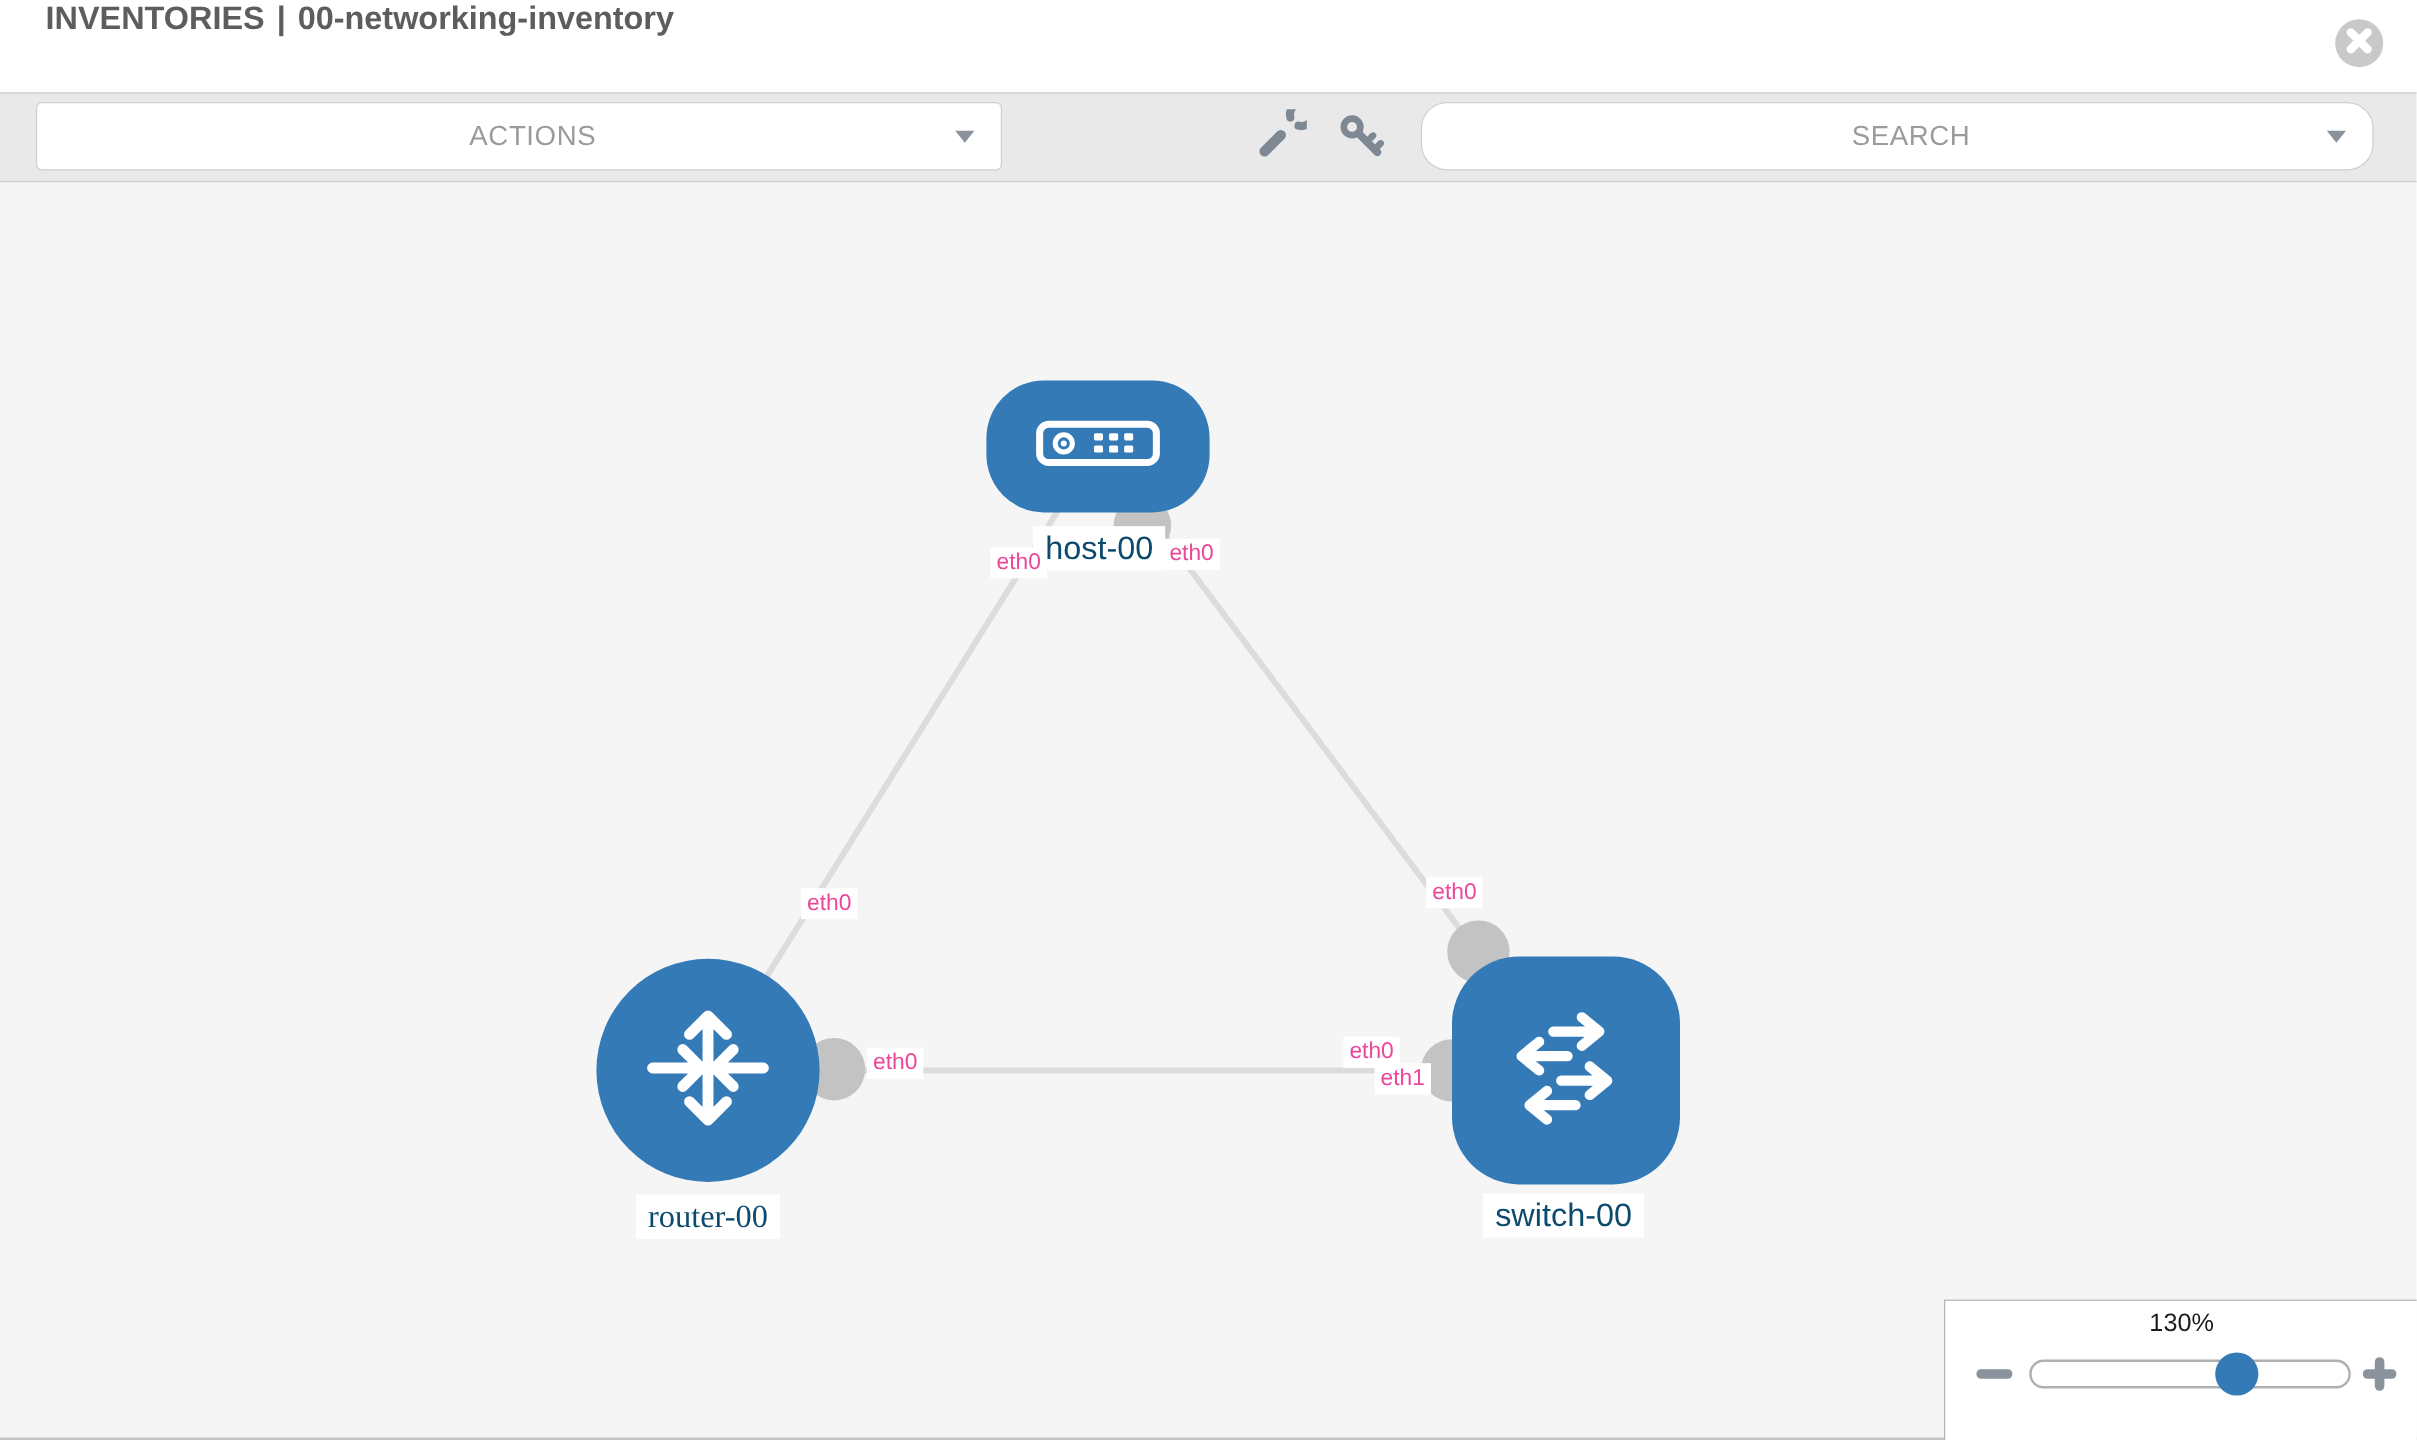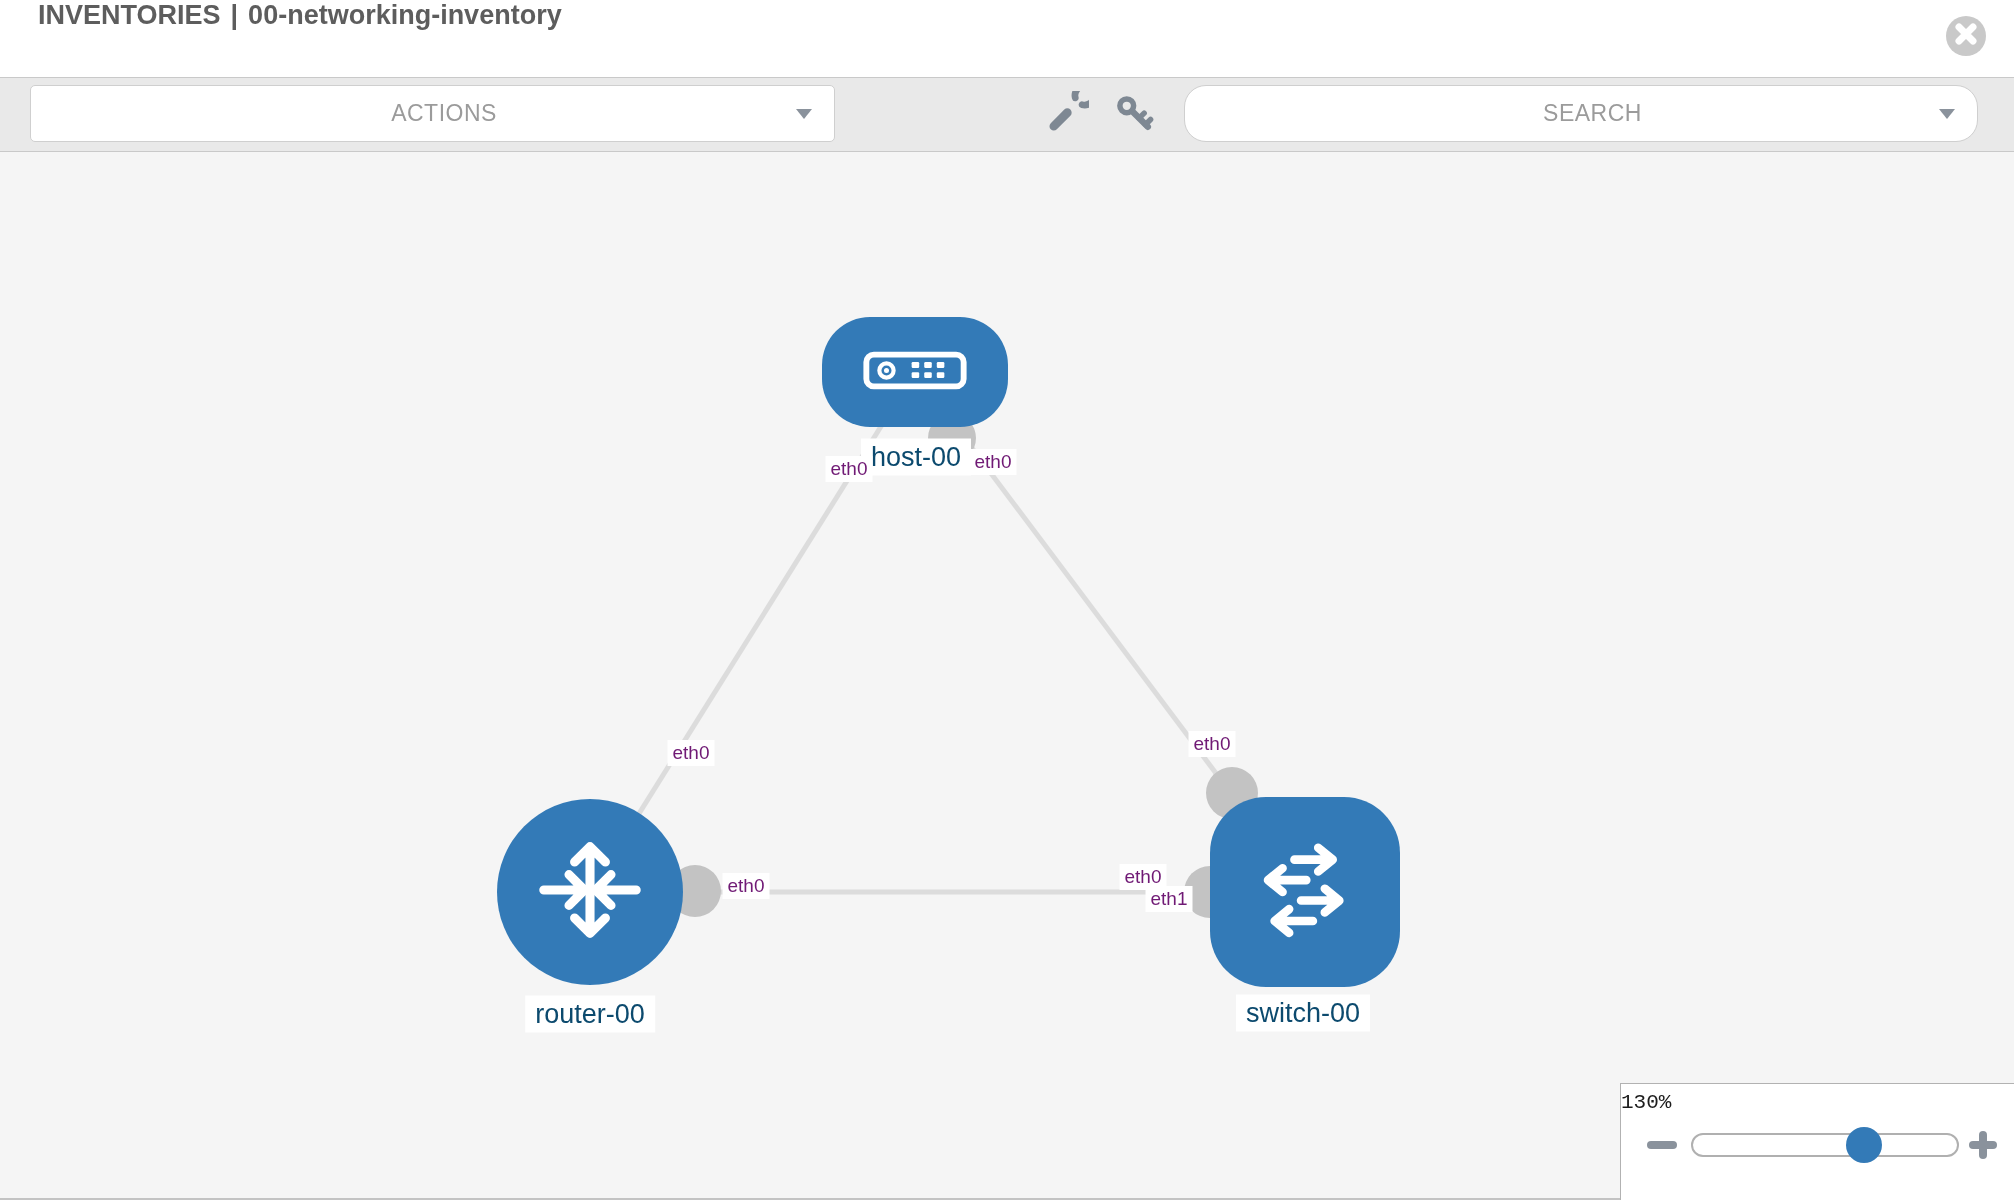--- a/index.html
+++ b/index.html
@@ -31,27 +31,27 @@
   .key-btn{left:1111px;}
 
   
   .canvas{position:absolute;top:152px;left:0;width:2014px;height:1046px;background:#f5f5f5;
           border-bottom:2px solid #c3c3c3;overflow:hidden;}
   .edge-layer{position:absolute;left:0;top:0;}
   .iface-dot{position:absolute;border-radius:50%;}
   .node{position:absolute;display:flex;align-items:center;justify-content:center;cursor:pointer;}
   .node-label{position:absolute;transform:translate(-50%,-50%);background:#fff;color:#0c4a6e;
               font-size:27px;padding:3px 10px;white-space:nowrap;}
-  .iface-label{position:absolute;transform:translate(-50%,-50%);background:#fff;color:#701a75;
+  .iface-label{position:absolute;transform:translate(-50%,-50%);background:#fff;color:#ec4899;
                font-size:19px;padding:2px 5px;white-space:nowrap;}
 
   
   .zoom-panel{position:absolute;left:1620px;top:1083px;width:400px;height:122px;background:#fff;
               border:1px solid #b2b2b2;z-index:5;}
-  .zoom-level{position:absolute;top:7px;left:0;width:394px;font-size:21px;color:#1c1c1c;font-family:Liberation Mono, monospace;}
+  .zoom-level{position:absolute;top:7px;left:0;width:394px;text-align:center;font-size:21px;color:#1c1c1c;}
   .zoom-minus{position:absolute;left:26px;top:57px;width:30px;height:8px;border-radius:4px;
               background:#8a929c;cursor:pointer;}
   .zoom-track{position:absolute;left:70px;top:49px;width:268px;height:24px;box-sizing:border-box;
               background:#fff;border:2px solid #b0b0b0;border-radius:13px;cursor:pointer;}
   .zoom-thumb{position:absolute;left:225px;top:43px;width:36px;height:36px;border-radius:50%;cursor:pointer;}
   .zoom-plus{position:absolute;left:348px;top:47px;width:28px;height:28px;cursor:pointer;}
   .zoom-plus .h{position:absolute;left:0;top:10px;width:28px;height:8px;border-radius:4px;background:#8a929c;}
   .zoom-plus .v{position:absolute;left:10px;top:0;width:8px;height:28px;border-radius:4px;background:#8a929c;}
 </style>
 </head>
@@ -139,21 +139,21 @@
       <div class="node" style="left: 497px; top: 647px; width: 186px; height: 186px; background: rgb(51, 122, 183); border-radius: 50%;">
         <span><svg viewBox="0 0 200 200" width="140" height="140">
     <g fill="none" stroke="#fff" stroke-width="13" stroke-linecap="round" stroke-linejoin="round">
       <path d="M100 96 V40 M78 60 L100 38 L122 60"></path>
       <path d="M100 104 V160 M78 140 L100 162 L122 140"></path>
       <path d="M34 100 H88 M70 78 L92 100 L70 122"></path>
       <path d="M166 100 H112 M130 78 L108 100 L130 122"></path>
     </g>
           </svg></span>
       </div>
-      <div class="node-label" style="left: 590px; top: 862px;">router-00</div>
+      <div class="node-label" style="left: 590px; top: 862px; font-family: Liberation Serif, serif;">router-00</div>
       <div class="node" style="left: 1210px; top: 645px; width: 190px; height: 190px; background: rgb(51, 122, 183); border-radius: 56px;">
         <span><svg viewBox="0 0 200 200" width="132" height="132">
     <g fill="none" stroke="#fff" stroke-width="13" stroke-linecap="round" stroke-linejoin="round">
       <path d="M84 54 H136 M120 36 L142 54 L120 72"></path>
       <path d="M102 85 H50 M66 67 L44 85 L66 103"></path>
       <path d="M94 116 H146 M130 98 L152 116 L130 134"></path>
       <path d="M112 147 H60 M76 129 L54 147 L76 165"></path>
     </g>
           </svg></span>
       </div>

